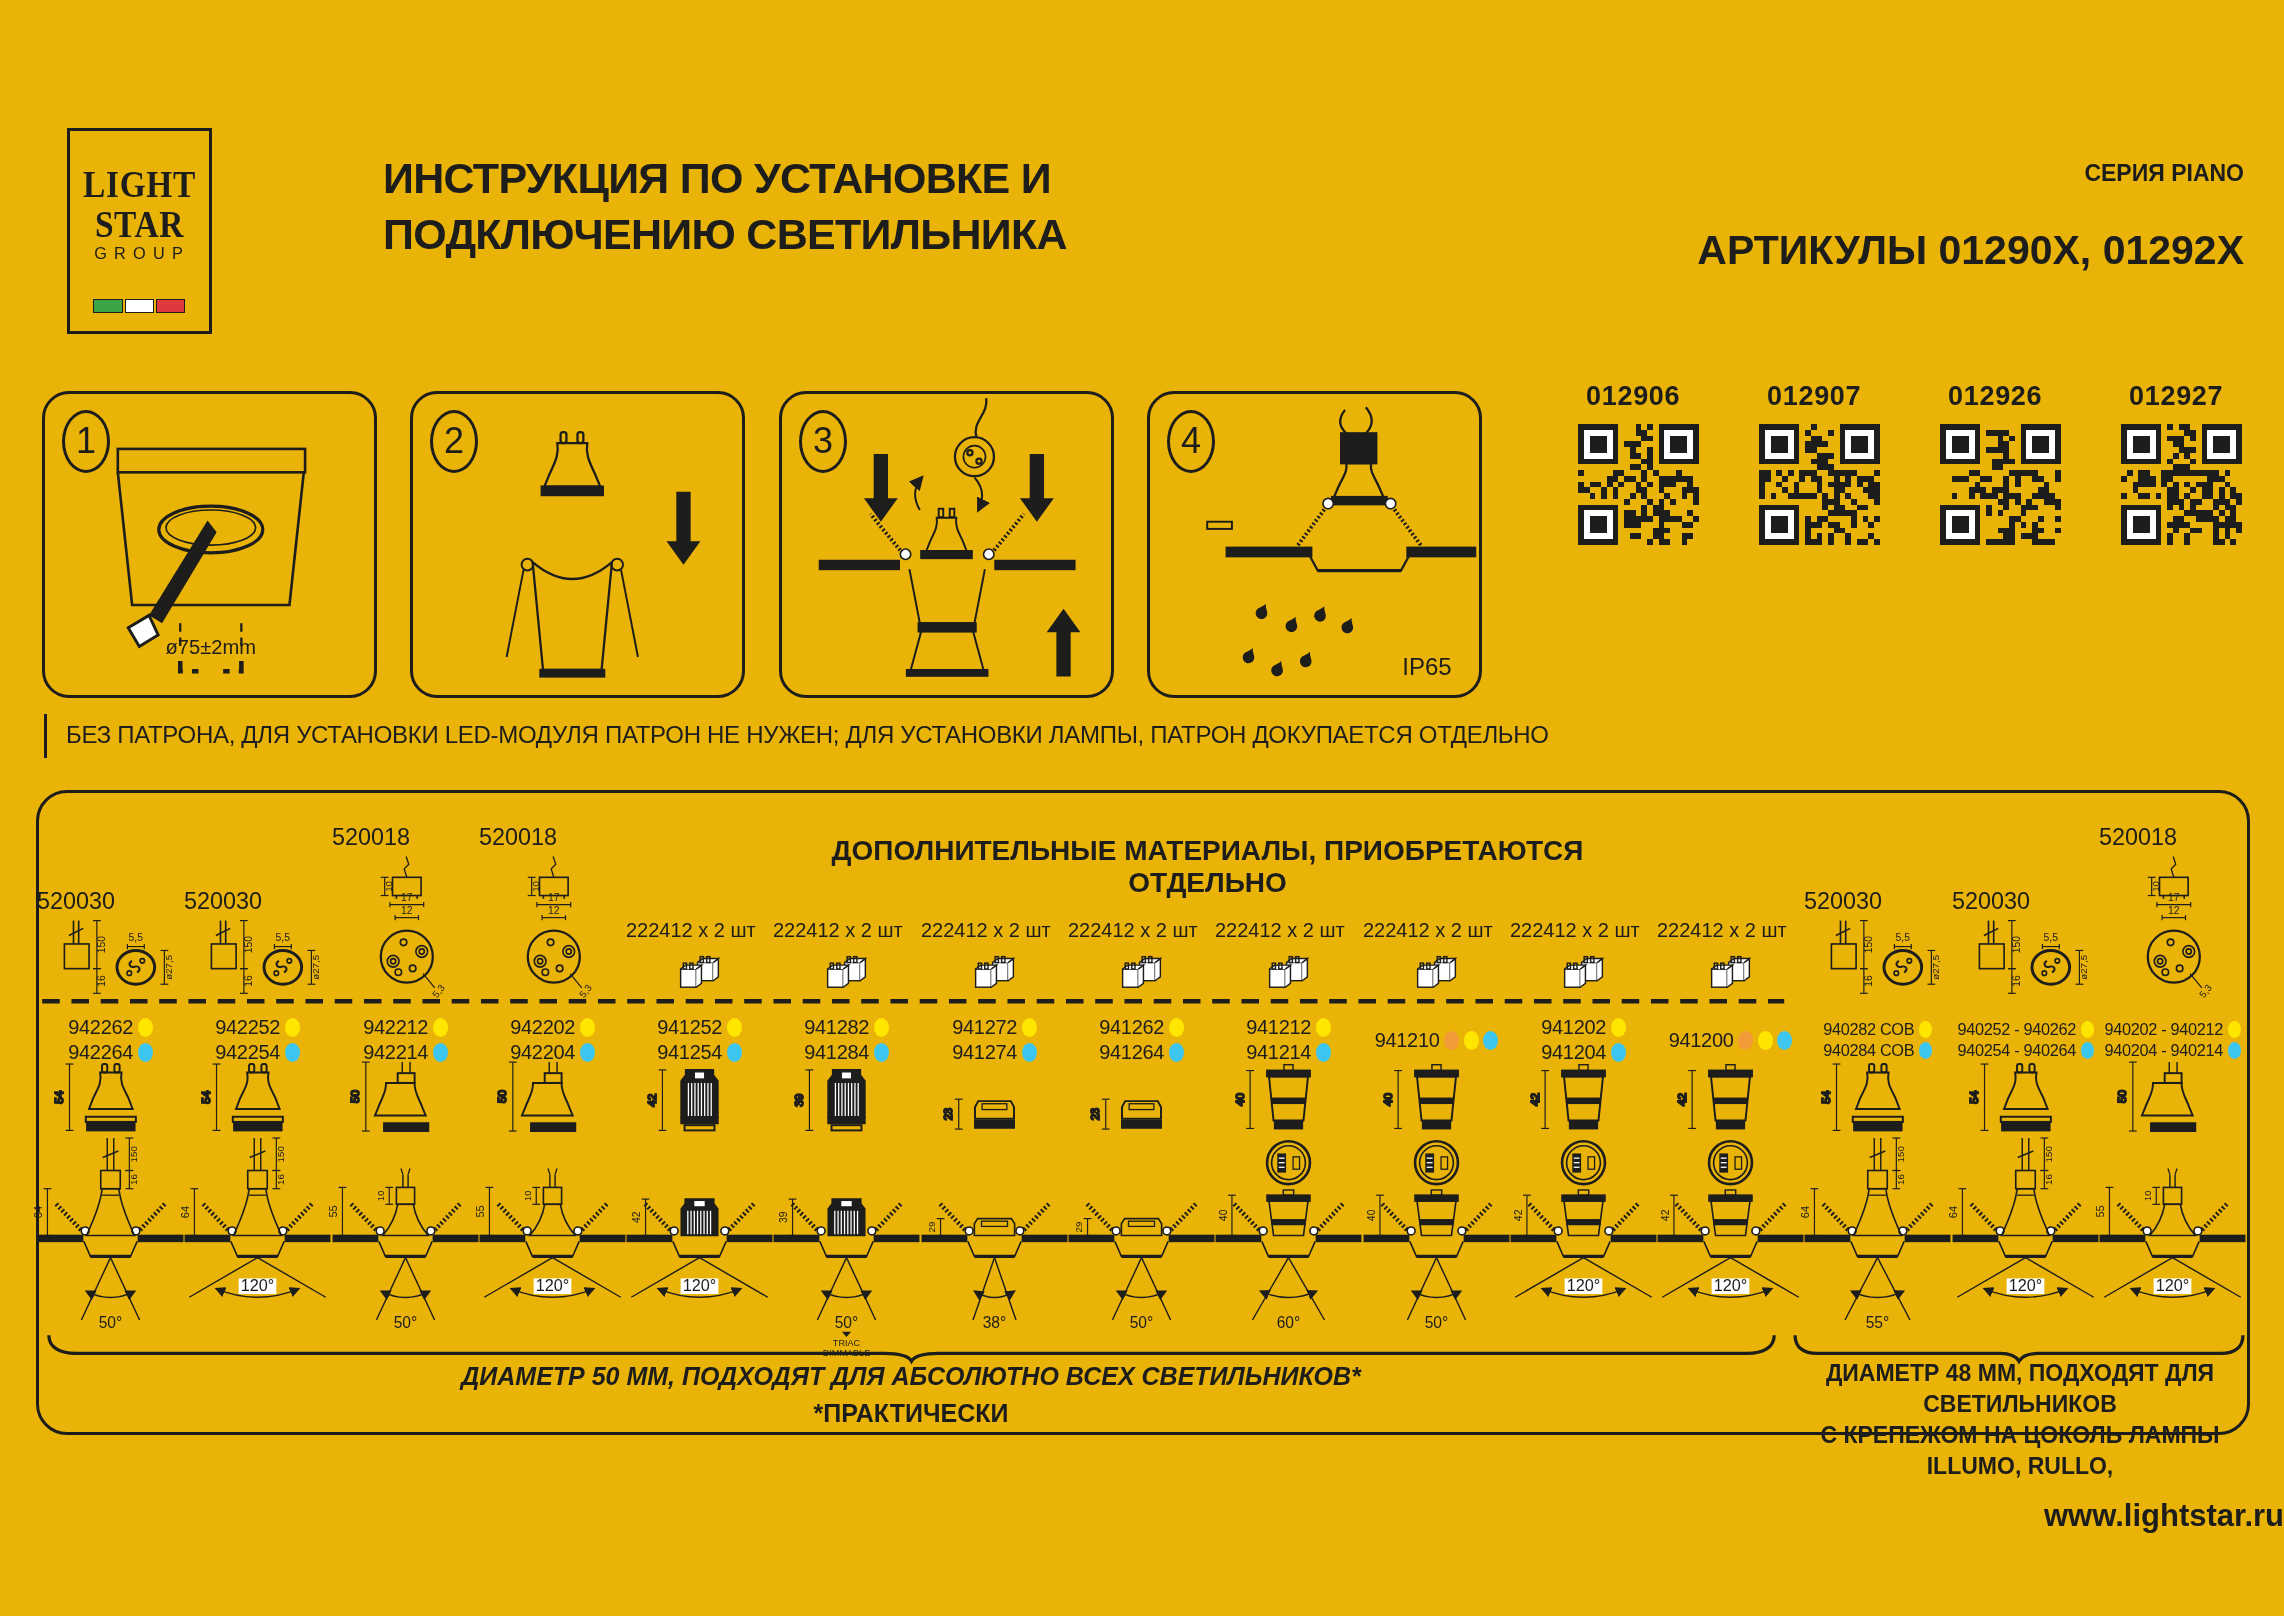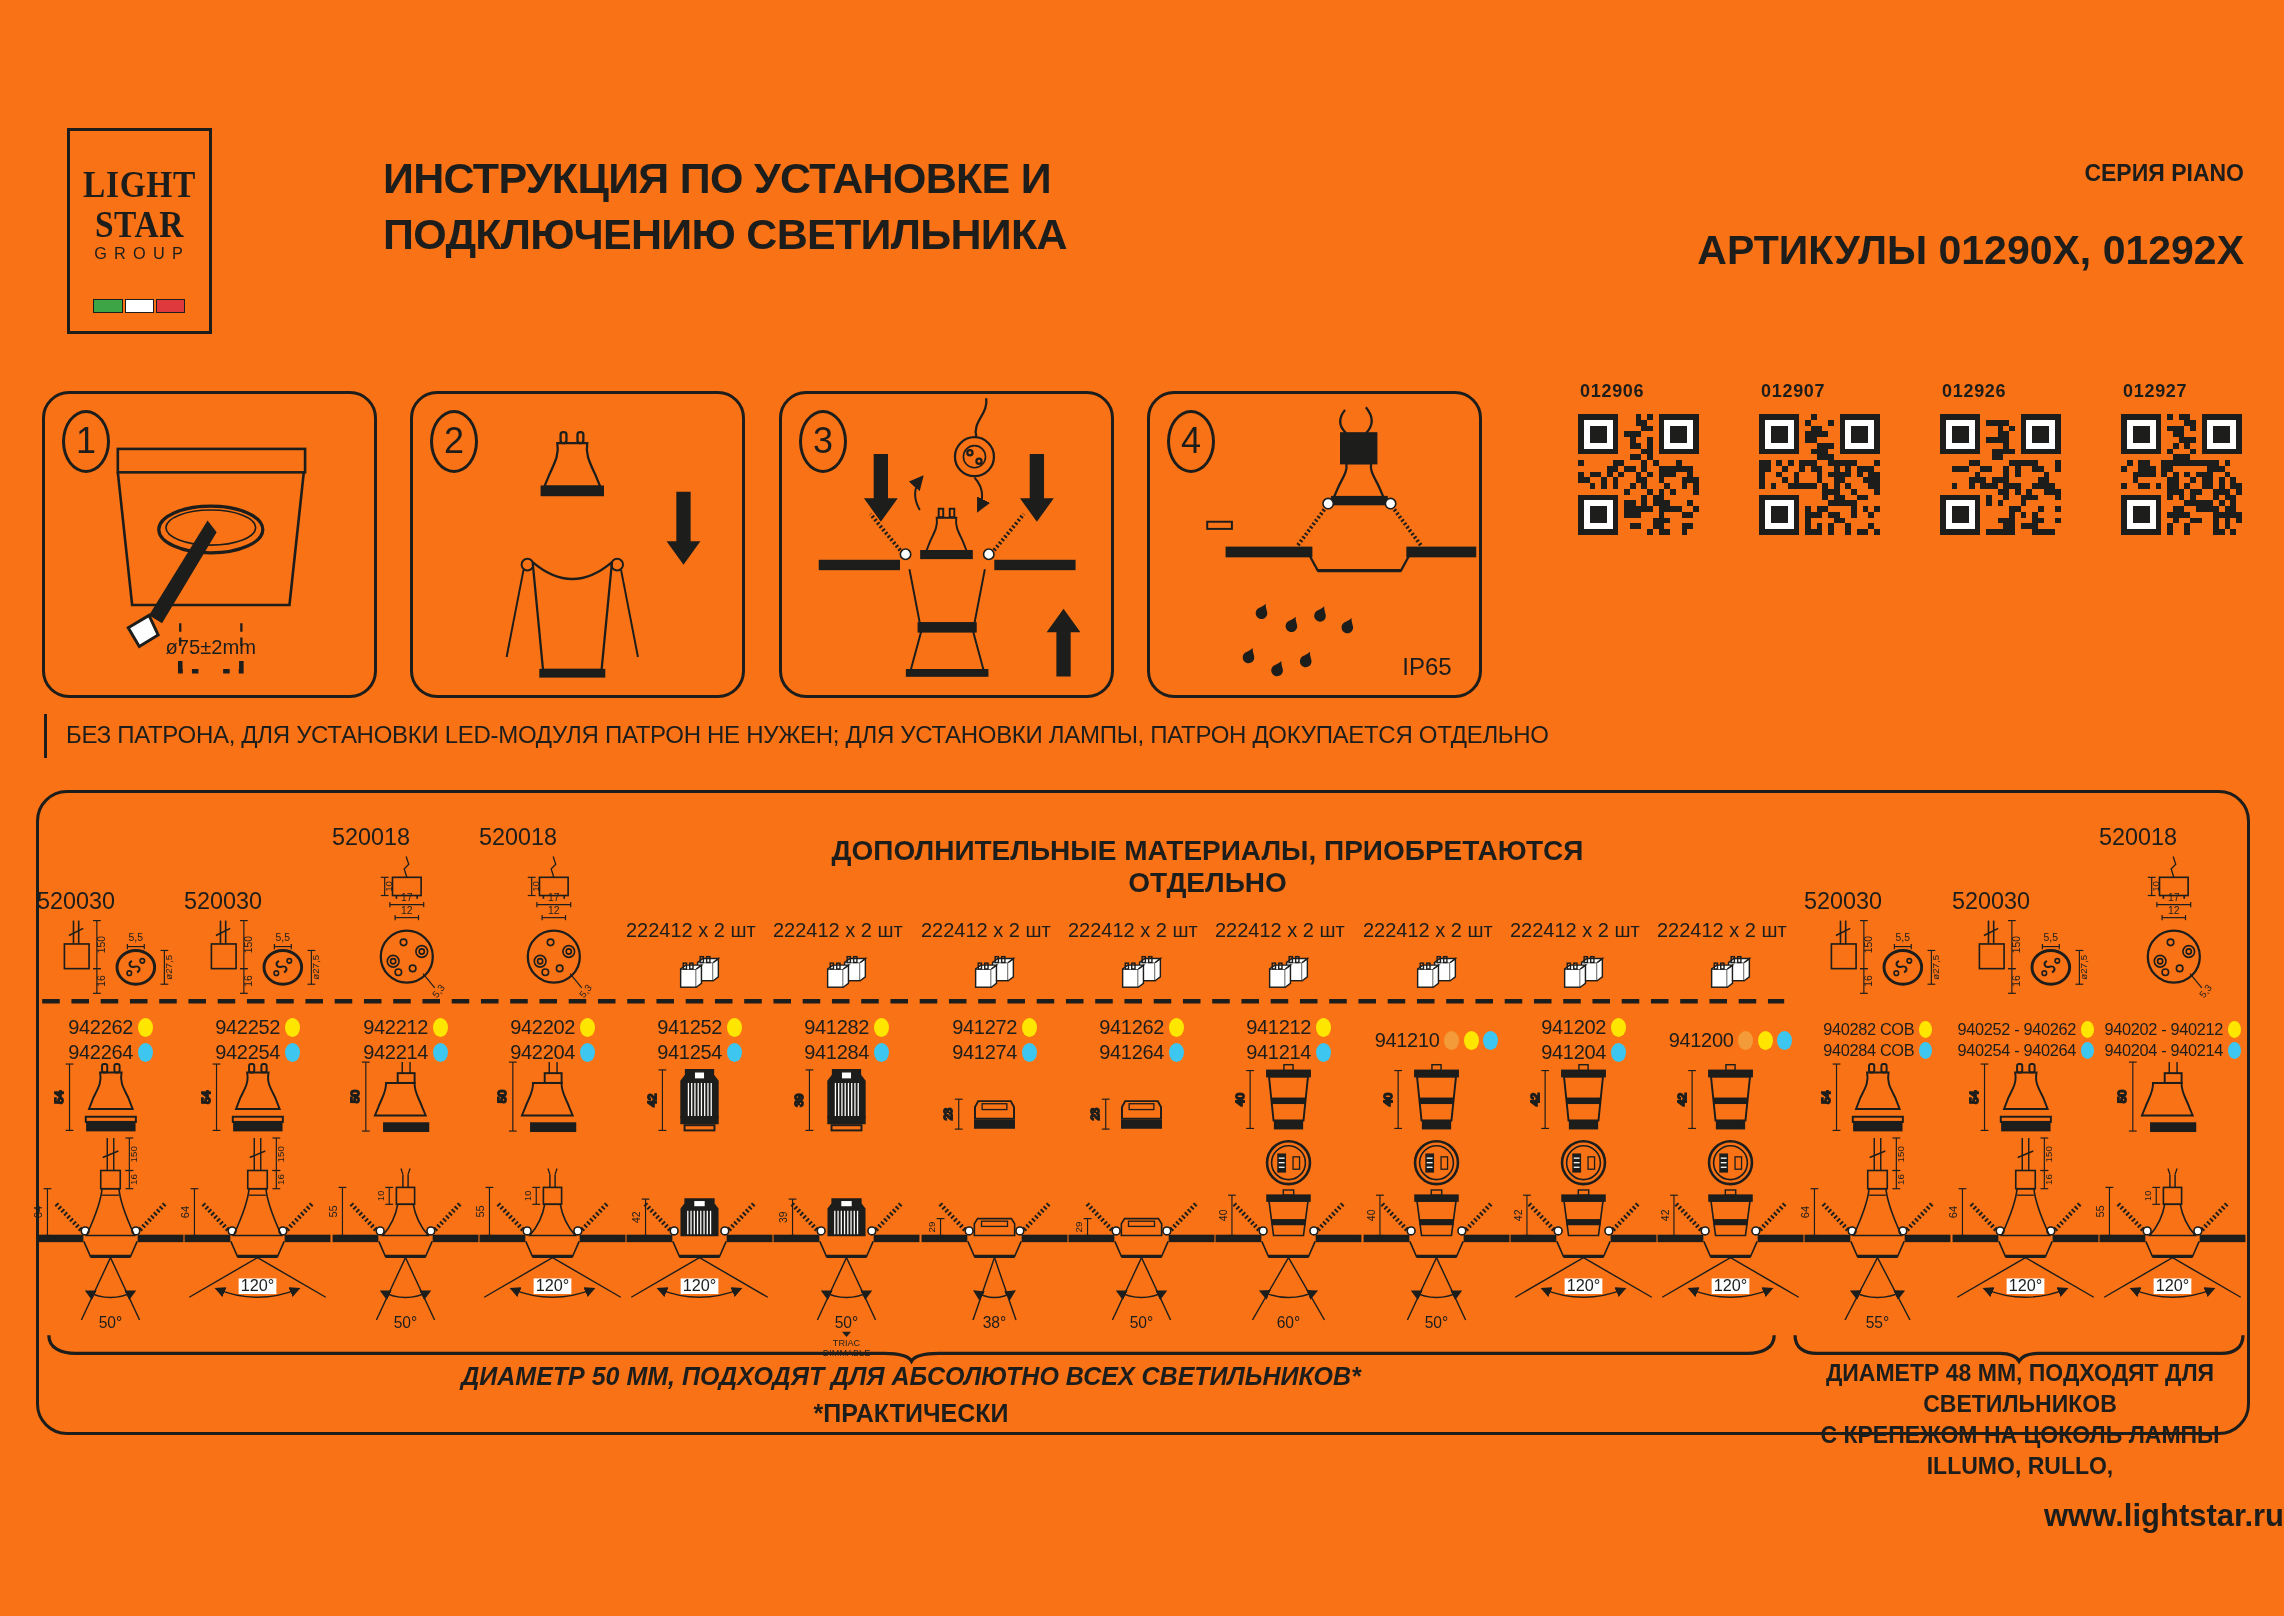--- a/index.html
+++ b/index.html
@@ -1,37 +1,37 @@
 <!DOCTYPE html>
 <html style="font-size:10.4px"><head>
 <meta charset="utf-8">
 <style>
   html,body{margin:0;padding:0;background:#888;}
-  #page{position:relative;width:2284px;height:1616px;background:#f97316;color:#1d1d1b;
+  #page{position:relative;width:2284px;height:1616px;background:#eab308;color:#1d1d1b;
         font-family:"Liberation Sans",sans-serif;overflow:hidden;}
   .abs{position:absolute;}
   svg{overflow:visible;}
   svg text{font-family:"Liberation Sans",sans-serif;fill:#1d1d1b;}
 
   
   #logo-box{left:67px;top:128px;width:139px;height:200px;border:3.9px solid #1d1d1b;text-align:center;}
   .logo-word{font-family:"Liberation Serif",serif;font-weight:bold;font-size:38px;line-height:40px;
              transform:scaleX(.88);letter-spacing:0.7px;}
   #logo-light{margin-top:33px;}
   #logo-group{font-size:16.3px;letter-spacing:7.2px;margin-left:5.2px;}
   #flag{left:23.4px;top:168px;width:92px;height:14.3px;display:flex;gap:2px;}
   .flag-seg{flex:1;border:1.3px solid #1d1d1b;}
 
   #title{left:383px;top:150px;font-size:43px;font-weight:bold;line-height:56px;letter-spacing:-0.7px;}
   #series{right:40px;top:160px;font-size:23px;font-weight:bold;text-align:left;letter-spacing:0;}
   #articles-heading{right:40px;top:227px;font-size:41px;font-weight:bold;text-align:right;letter-spacing:0;}
 
   
   .qr-item{position:absolute;top:381px;width:122px;}
-  .qr-label{font-size:18px;font-weight:bold;letter-spacing:0.7px;margin-left:2px;}
+  .qr-label{font-size:27px;font-weight:bold;letter-spacing:0.7px;margin-left:8px;}
   .qr-item svg{margin-top:11.7px;}
 
   
   #lamp-info{right:39px;top:604px;text-align:right;font-size:30px;font-weight:bold;line-height:42px;letter-spacing:1px;}
 
   
   .step-panel{position:absolute;top:391px;width:329px;height:301px;border:3.3px solid #1d1d1b;border-radius:27px;}
   .step-num{position:absolute;left:17px;top:15.6px;width:42px;height:57px;border:3.3px solid #1d1d1b;border-radius:50%;
             display:flex;align-items:center;justify-content:center;font-size:36px;}
   .step-svg{position:absolute;left:0;top:0;}

